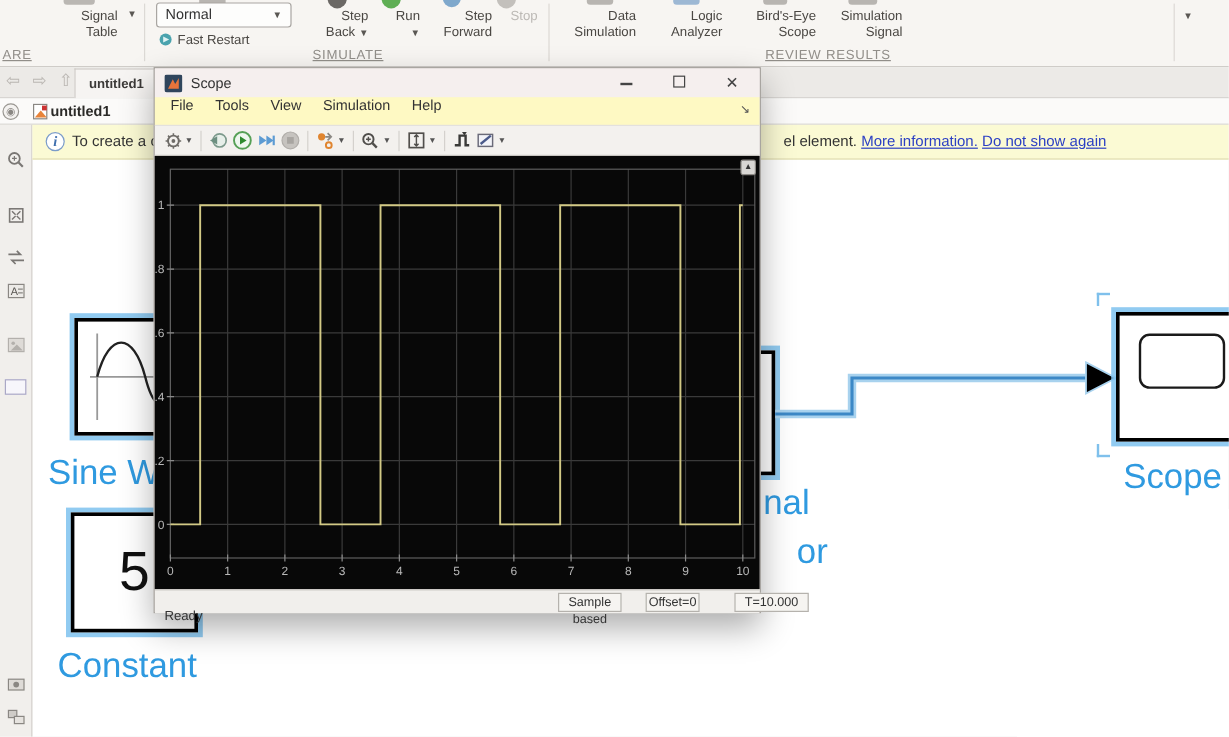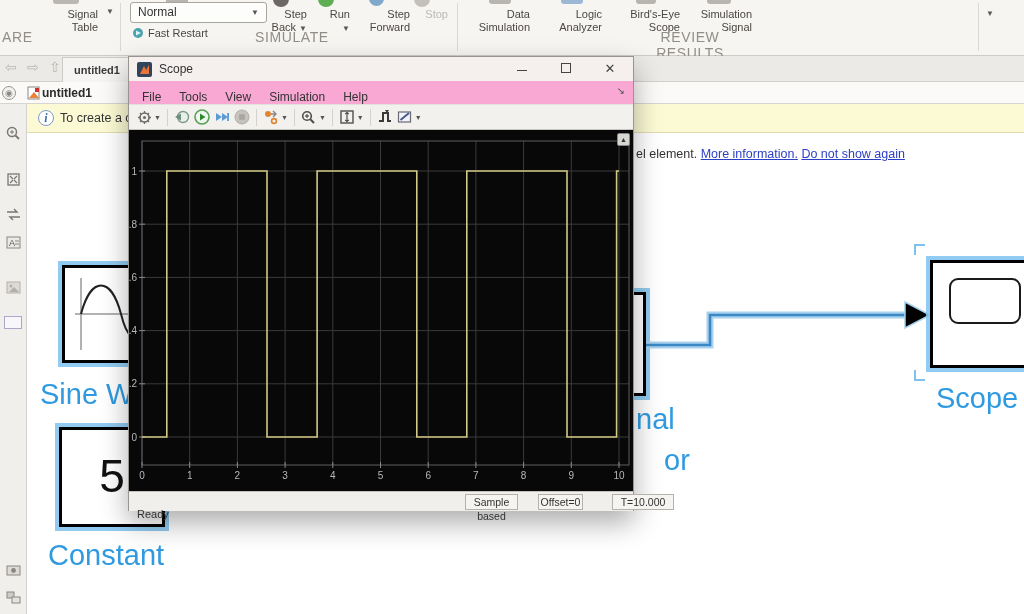--- a/index.html
+++ b/index.html
@@ -4,24 +4,24 @@
 <style>
   * { margin:0; padding:0; box-sizing:border-box; }
   body { font-family:"Liberation Sans", sans-serif; background:#ddd; }
   #screen { position:relative; width:1024px; height:614px; overflow:hidden; background:#ffffff; }
   .abs { position:absolute; }
 
   
   .ribbon { position:absolute; left:0; top:0; width:1024px; height:56px; background:#f7f5f2; border-bottom:1px solid #cfccc8; }
   .rb-btn { position:absolute; text-align:right; font-size:11px; line-height:13px; color:#4a4743; cursor:default; }
   .rb-btn.disabled { color:#bcb9b5; }
-  .sec-label { position:absolute; top:29px; font-size:14px; color:#918e89; letter-spacing:.6px; text-align:center; }
+  .sec-label { position:absolute; top:40px; font-size:11px; color:#918e89; letter-spacing:.6px; text-align:center;text-decoration:underline; }
   .vdiv { position:absolute; top:3px; height:48px; width:1px; background:#dcd9d5; }
   .caret { font-size:8px; color:#5a5753; }
-  .mode-select { position:absolute; left:130px; top:2px; width:137px; height:21px; border:1px solid #a9a6a2; border-radius:3px; background:#fdfdfc; font-size:12px; color:#333; padding:2px 7px; }
+  .mode-select { position:absolute; left:130px; top:2px; width:113px; height:21px; border:1px solid #a9a6a2; border-radius:3px; background:#fdfdfc; font-size:12px; color:#333; padding:2px 7px; }
   .mode-select .caret { position:absolute; right:7px; top:5px; }
   .cut-icon { position:absolute; top:0; border-radius:0 0 3px 3px; }
   .cut-circle { position:absolute; border-radius:50%; }
 
   
   .tabrow { position:absolute; left:0; top:56px; width:1024px; height:26px; background:#eceae7; border-bottom:1px solid #d3d0cc; }
   .nav-arrow { position:absolute; top:3px; font-size:14px; color:#bab6b2; }
   .doc-tab { position:absolute; left:62px; top:1px; width:70px; height:25px; background:#f6f4f2; border:1px solid #cfccc8; border-bottom:none; font-size:11px; font-weight:bold; color:#3c3a38; text-align:center; line-height:24px; }
   .crumbrow { position:absolute; left:0; top:82px; width:1024px; height:22px; background:#fbfaf9; border-bottom:1px solid #d8d5d1; }
   .crumb-circle { position:absolute; left:2px; top:4px; width:14px; height:14px; border:1px solid #9a9792; border-radius:50%; color:#8a8783; font-size:9px; text-align:center; line-height:13px; background:#f4f2f0; }
@@ -47,21 +47,21 @@
   .scope-screen { position:absolute; left:16px; top:15px; width:72px; height:46px; border:2.5px solid #1a1a1a; border-radius:9px; }
 
   
   .sw { position:absolute; left:128px; top:56px; width:506px; height:455px; background:#f2f0ed; border:1px solid #98948f; box-shadow:0 12px 26px rgba(0,0,0,.32); z-index:10; }
   .sw-title { position:relative; height:24px; background:#f5efee; display:flex; align-items:center; padding-left:8px; }
   .sw-title-text { font-size:12px; color:#333; margin-left:7px; }
   .winbtn { position:absolute; top:0; width:30px; height:23px; text-align:center; color:#444; }
   .wb-min { left:378px; } .wb-min span { display:inline-block; width:10px; height:1.5px; background:#444; margin-top:12px; }
   .wb-max { left:422px; } .wb-max span { display:inline-block; width:10px; height:10px; border:1.5px solid #444; margin-top:6px; }
   .wb-close { left:466px; font-size:13px; line-height:23px; }
-  .sw-menu { position:relative; height:24px; background:#f9a8d4; border-bottom:1px solid #e3e1de; display:flex; align-items:flex-end; font-size:12px; color:#333; padding-left:4px; }
+  .sw-menu { position:relative; height:24px; background:#fef9c3; border-bottom:1px solid #e3e1de; display:flex; align-items:flex-start; font-size:12px; color:#333; padding-left:4px; }
   .sw-menu span.mi { padding:0 9px; }
   .dock-arrow { position:absolute; right:8px; top:4px; font-size:10px; color:#555; }
   .sw-toolbar { height:25px; background:#f3f1ee; border-bottom:1px solid #c8c5c0; display:flex; align-items:center; padding-left:5px; }
   .tbi { width:18px; height:18px; display:flex; align-items:center; justify-content:center; margin:0 1px; }
   .tbsep { width:1px; height:17px; background:#d4d1cd; margin:0 4px; }
   .tb-caret { font-size:7px; color:#555; margin:0 2px 0 0; }
   .sw-plot { position:relative; height:361px; background:#080808; }
   #chart text { font-family:"Liberation Sans", sans-serif; }
   .axmax-btn { position:absolute; right:3px; top:3px; width:13px; height:13px; background:#d8d6d3; border:1px solid #8b8884; border-radius:2px; font-size:7px; line-height:11px; text-align:center; color:#333; }
   .sw-status { position:relative; height:20px; background:#f1efec; border-top:1px solid #c5c2bd; font-size:11px; color:#333; }
@@ -198,21 +198,21 @@
       </svg>
     <svg class="pal-ic" style="top:486px;" viewBox="0 0 15 15">
         <rect x="1" y="2" width="7" height="6" fill="#cfccc8" stroke="#8a8783"></rect>
         <rect x="6" y="7" width="8" height="6" fill="#e6e3df" stroke="#8a8783"></rect>
       </svg>
   </div>
 
   <div class="notif">
     <span class="notif-i">i</span>
     <span class="notif-text" style="left:33px;">To create a cor</span>
-    <span class="notif-text" style="left:609px;margin-top:36px;">
+    <span class="notif-text" style="left:626px;">
       <span>el element.</span>
       <a>More information.</a>
       <a>Do not show again</a>
     </span>
   </div>
 
   <svg class="wire-svg" width="1024" height="614">
     <polyline points="646,345 710,345 710,315 907,315" fill="none" stroke="#a8d2ee" stroke-width="7"></polyline>
     <polyline points="646,345 710,345 710,315 907,315" fill="none" stroke="#3c88c6" stroke-width="2.6"></polyline>
     <polygon points="905,302 930,315 905,328" fill="#000" stroke="#a8d2ee" stroke-width="1.5"></polygon>

